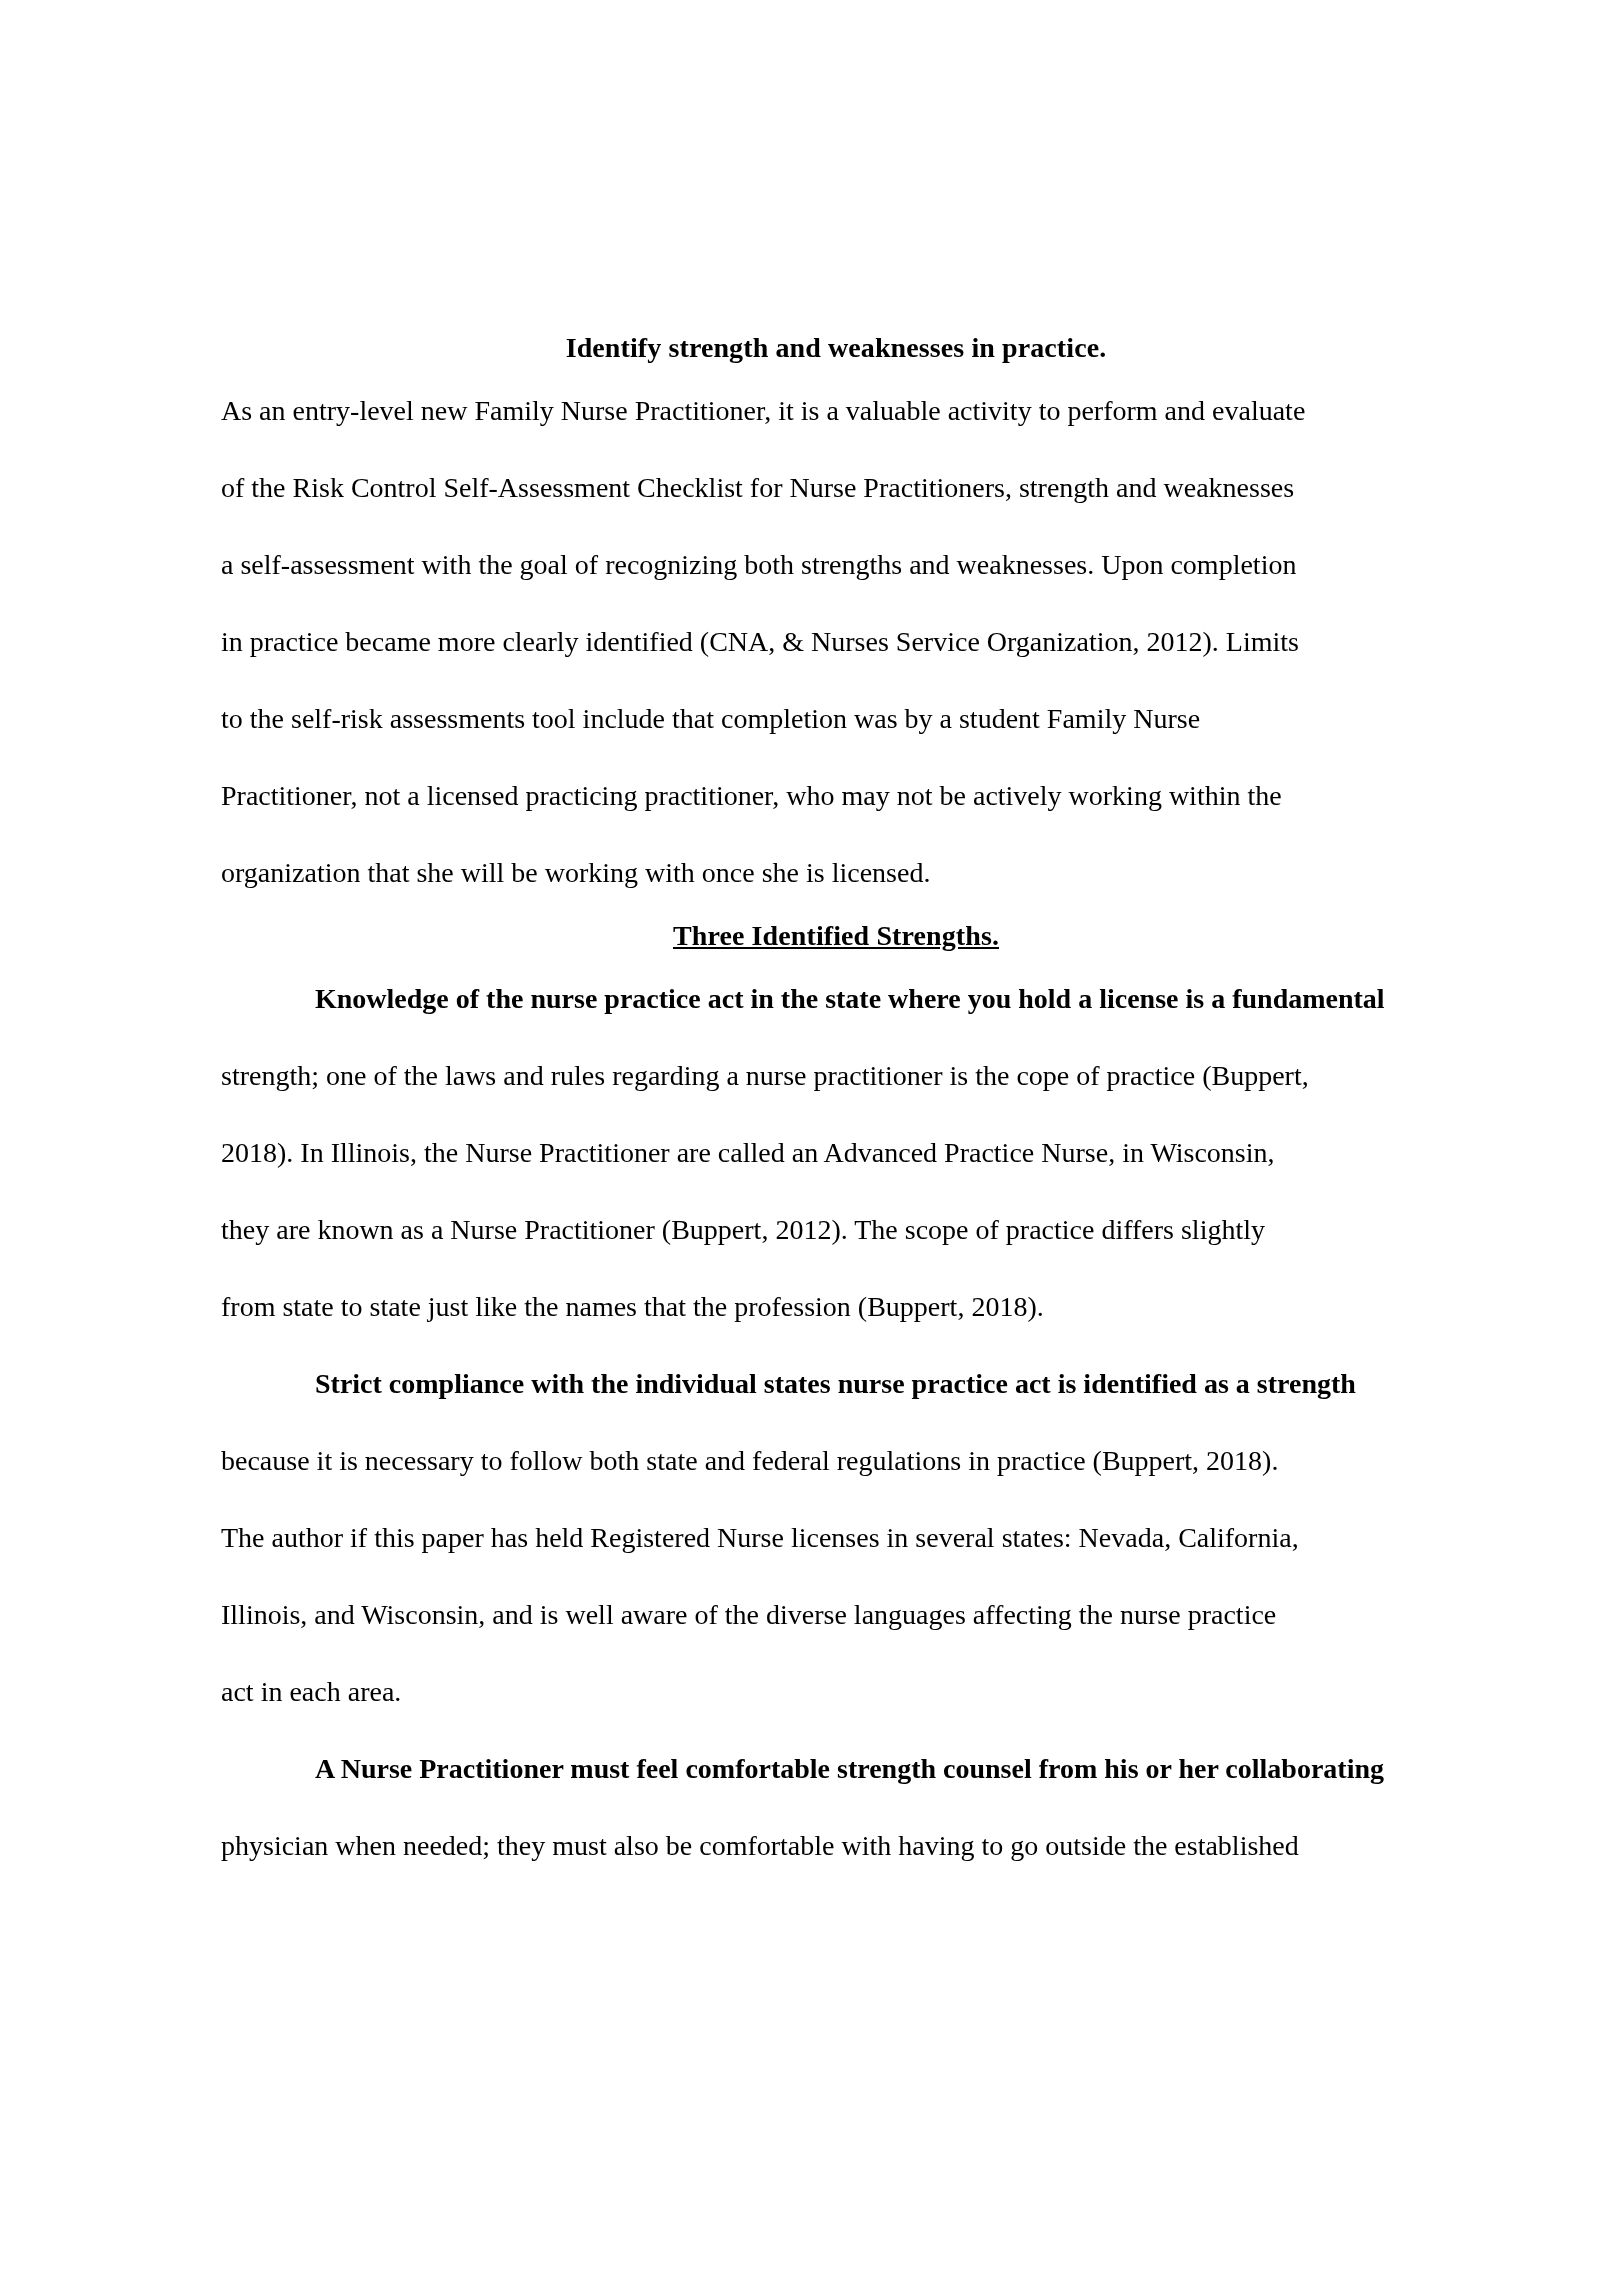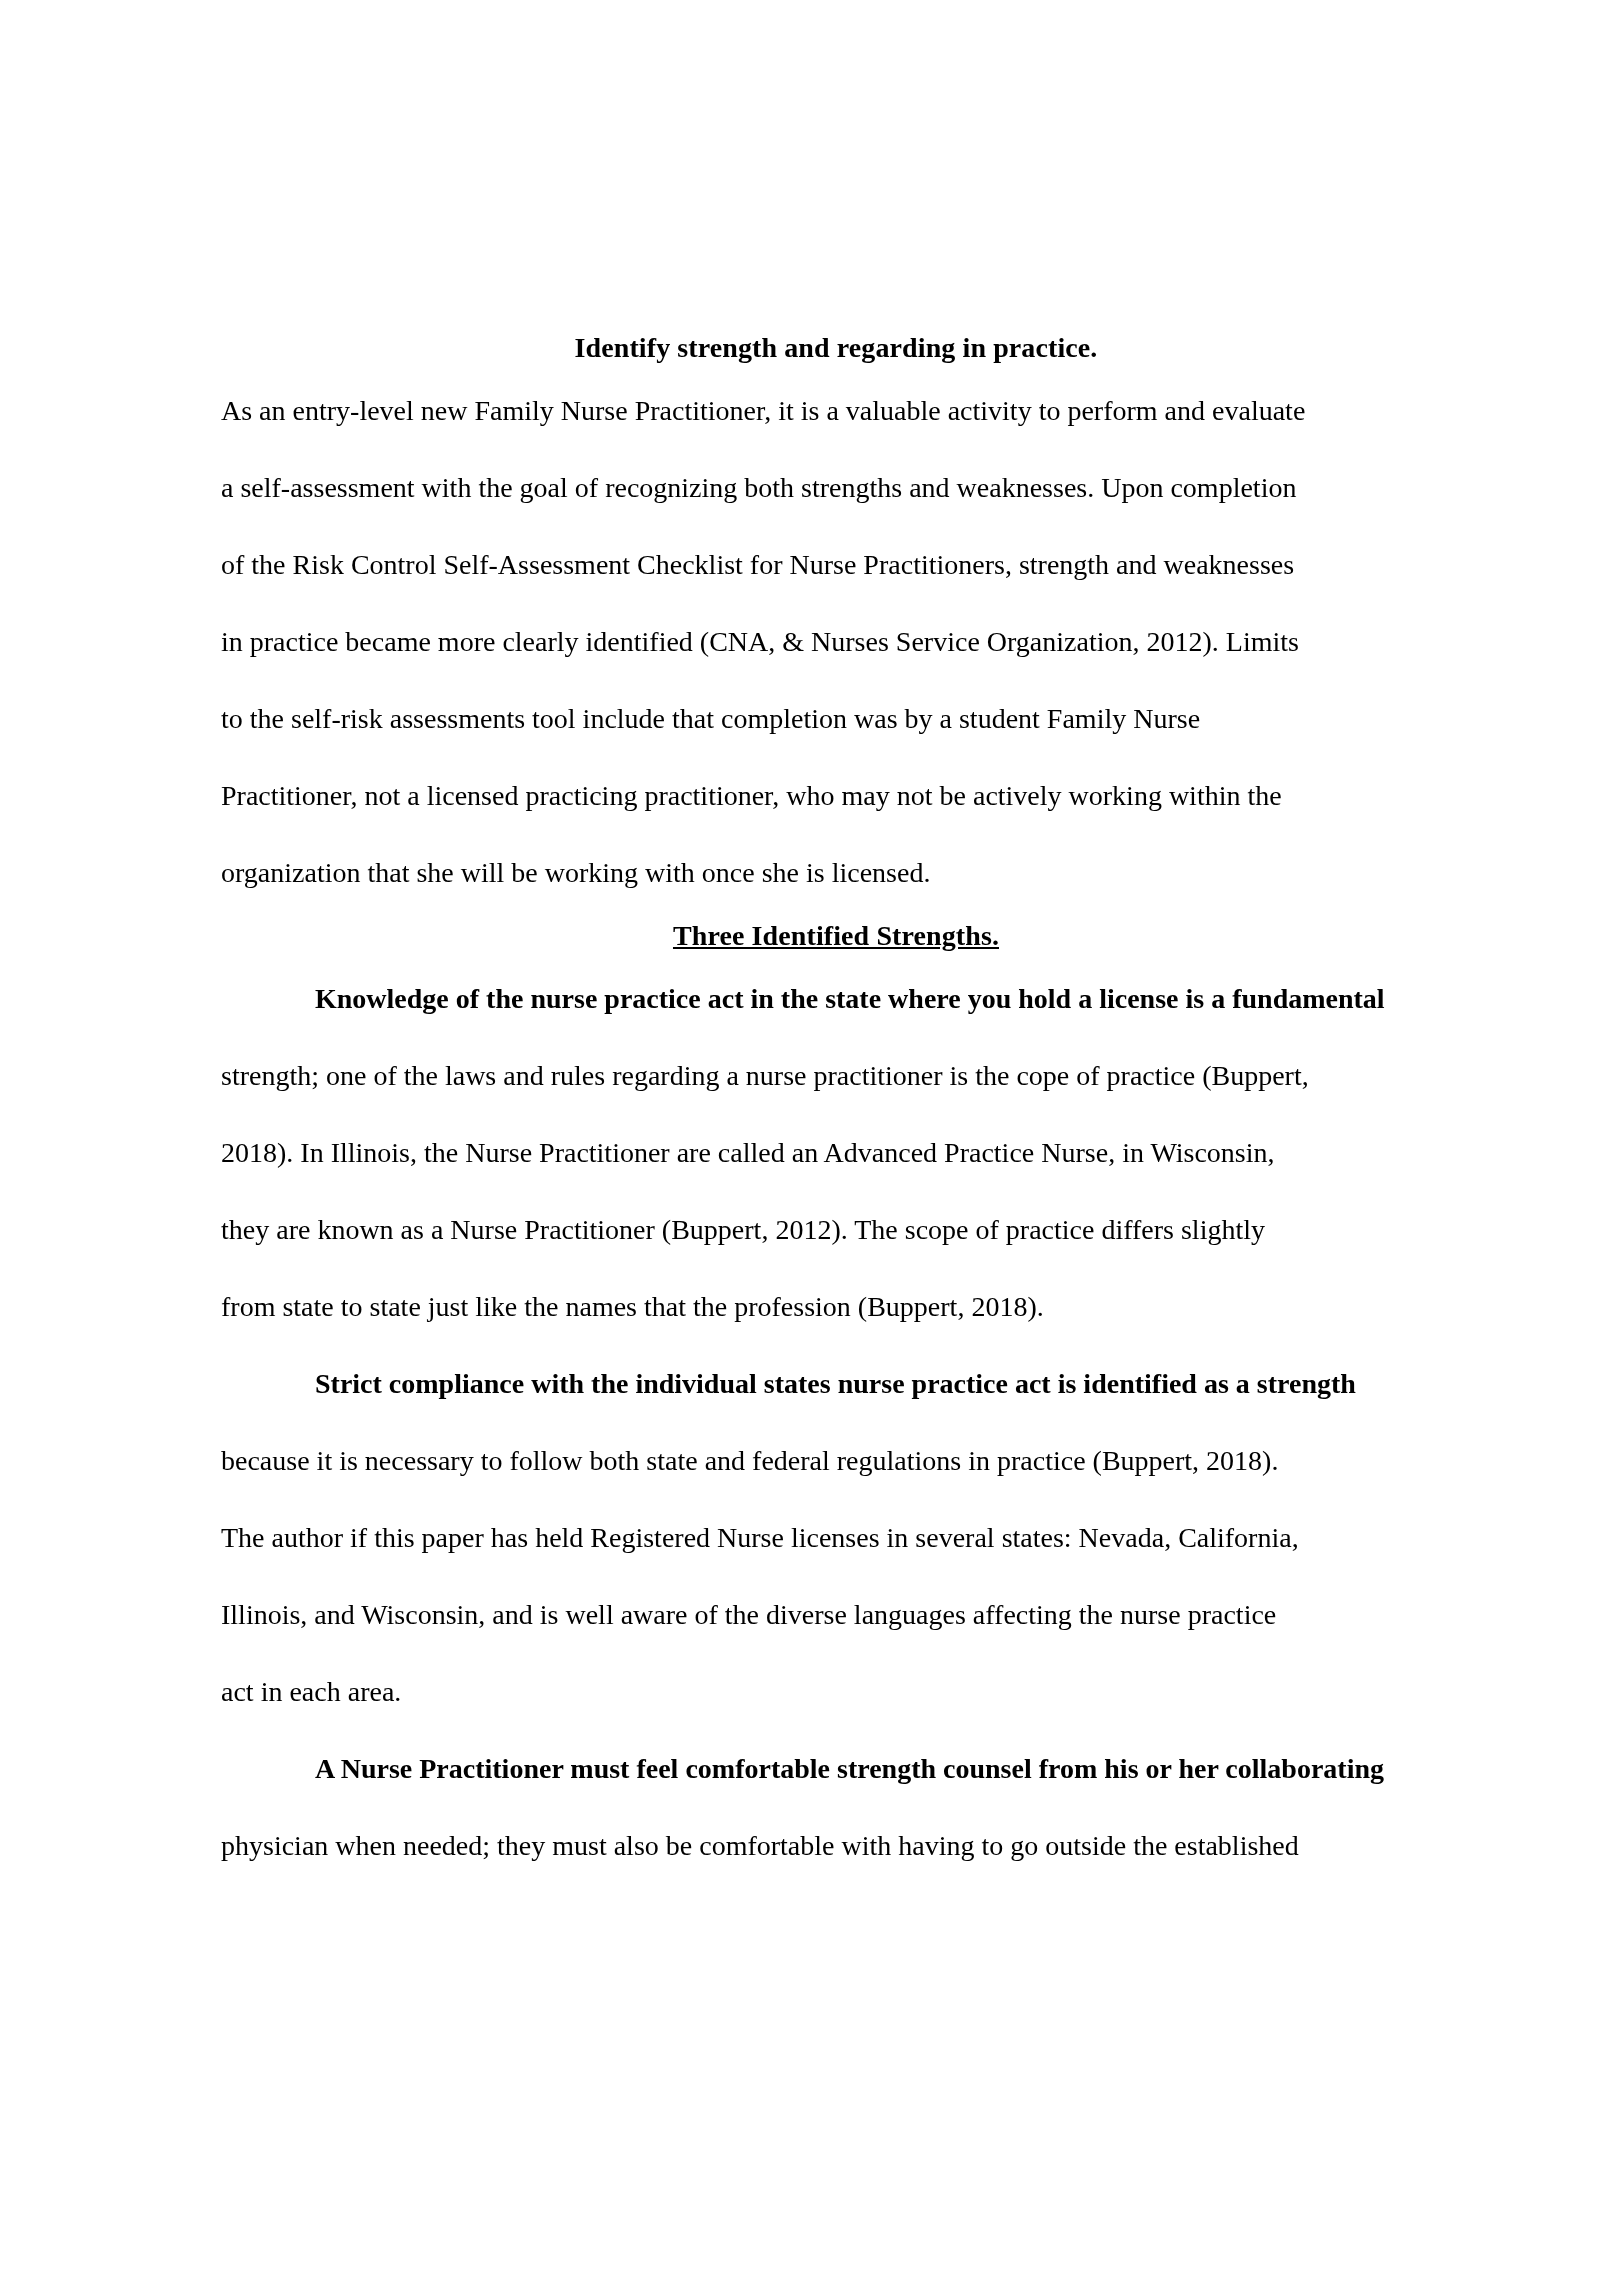--- a/index.html
+++ b/index.html
@@ -55,26 +55,26 @@
     padding-left: 94px;
     font-weight: bold;
   }
 </style>
 </head>
 <body>
 
 <div class="page">
   <div class="content">
 
-    <h1 class="heading">Identify strength and regarding in practice.</h1>
+    <h1 class="heading">Identify strength and weaknesses in practice.</h1>
 
     <div class="para-lines">
       <span class="line">As an entry-level new Family Nurse Practitioner, it is a valuable activity to perform and evaluate</span>
+      <span class="line">of the Risk Control Self-Assessment Checklist for Nurse Practitioners, strength and weaknesses</span>
       <span class="line">a self-assessment with the goal of recognizing both strengths and weaknesses. Upon completion</span>
-      <span class="line">of the Risk Control Self-Assessment Checklist for Nurse Practitioners, strength and weaknesses</span>
       <span class="line">in practice became more clearly identified (CNA, &amp; Nurses Service Organization, 2012). Limits</span>
       <span class="line">to the self-risk assessments tool include that completion was by a student Family Nurse</span>
       <span class="line">Practitioner, not a licensed practicing practitioner, who may not be actively working within the</span>
       <span class="line">organization that she will be working with once she is licensed.</span>
     </div>
 
     <h2 class="heading-strengths">Three Identified Strengths.</h2>
 
     <div class="para-lines">
       <span class="line indent">Knowledge of the nurse practice act in the state where you hold a license is a fundamental</span>

